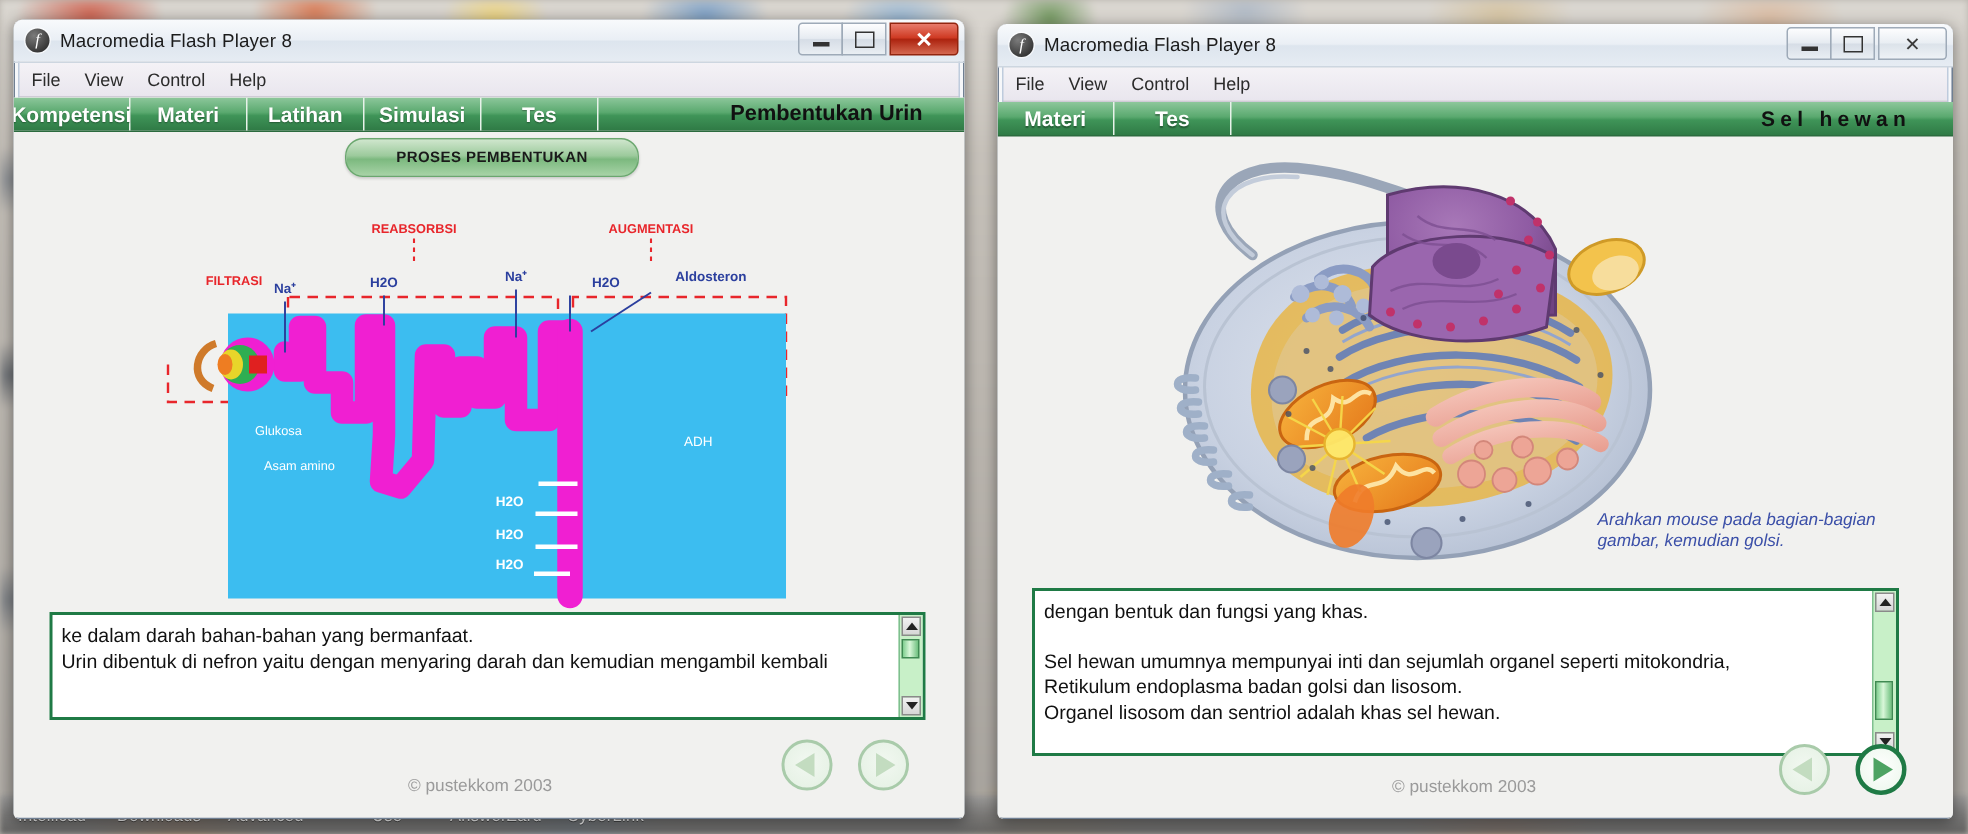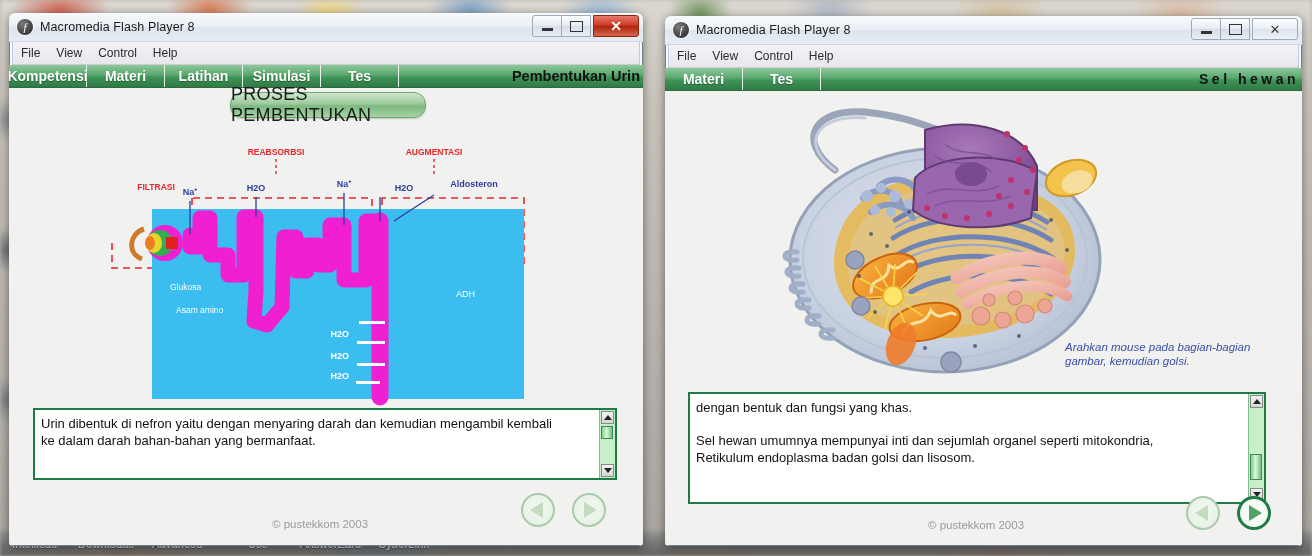--- a/index.html
+++ b/index.html
@@ -153,33 +153,33 @@
     font-size: 14px;
     font-weight: bold;
     text-shadow: 0 1px 1px rgba(0,0,0,.35);
     border-right: 1px solid #e7f2e9;
     box-sizing: border-box;
   }
   .nav-tab:first-child { border-left: 0; }
   .nav-title {
     margin-left: auto;
     display: flex; align-items: center;
-    padding-right: 3px;
+    padding-right: 28px;
     font-size: 14.5px; font-weight: bold;
     color: #111;
     white-space: nowrap;
   }
   .nav-title.spaced { letter-spacing: 3.5px; font-size: 14px; }
   .pill {
     position: absolute;
     display: flex; align-items: center; justify-content: center;
     background: linear-gradient(to bottom, #cfe6cd 0%, #9cca9c 45%, #7cb97f 55%, #a7d3a6 100%);
     border: 1px solid #6aa76e;
     border-radius: 12px;
-    font-size: 18px; font-weight: normal; color: #1a1a1a;
+    font-size: 10px; font-weight: bold; color: #1a1a1a;
     box-shadow: 0 1px 2px rgba(0,0,0,.18);
     letter-spacing: .3px;
   }
   
   .textbox {
     position: absolute;
     background: #ffffff;
     border: 2px solid #1f7a45;
     display: flex;
     box-sizing: border-box;
@@ -387,22 +387,22 @@
           <rect x="252" y="256" width="24" height="3"></rect>
         </g>
         <text x="245" y="212" fill="#ffffff" font-size="9" font-weight="bold" font-family="Liberation Sans, sans-serif" text-anchor="end">H2O</text>
         <text x="245" y="234" fill="#ffffff" font-size="9" font-weight="bold" font-family="Liberation Sans, sans-serif" text-anchor="end">H2O</text>
         <text x="245" y="254" fill="#ffffff" font-size="9" font-weight="bold" font-family="Liberation Sans, sans-serif" text-anchor="end">H2O</text>
       </svg>
     </div>
 
     <div class="textbox" style="left:24px; top:343px; width:584px; height:72px;">
       <div class="tb-text">
+        <p>ke dalam darah bahan-bahan yang bermanfaat.</p>
         <p>Urin dibentuk di nefron yaitu dengan menyaring darah dan kemudian mengambil kembali</p>
-        <p>ke dalam darah bahan-bahan yang bermanfaat.</p>
       </div>
       <div class="scrollbar">
         <div class="sb-btn">
             <div class="arrow-up"></div>
           </div>
         <div class="sb-thumb" style="top:16px;"></div>
         <div class="sb-btn down">
             <div class="arrow-down"></div>
           </div>
       </div>
@@ -612,20 +612,21 @@
     <div class="hint" style="left:400px; top:272px; width:200px;">
       <div>Arahkan mouse pada bagian-bagian</div>
       <div>gambar, kemudian golsi.</div>
     </div>
 
     <div class="textbox" style="left:23px; top:324px; width:578px; height:112px;">
       <div class="tb-text">
         <p>dengan bentuk dan fungsi yang khas.</p>
         <p class="gap">Sel hewan umumnya mempunyai inti dan sejumlah organel seperti mitokondria,</p>
         <p>Retikulum endoplasma badan golsi dan lisosom.</p>
+        <p>Organel lisosom dan sentriol adalah khas sel hewan.</p>
       </div>
       <div class="scrollbar">
         <div class="sb-btn">
             <div class="arrow-up"></div>
           </div>
         <div class="sb-thumb" style="top:60px; height:26px;"></div>
         <div class="sb-btn down">
             <div class="arrow-down"></div>
           </div>
       </div>

